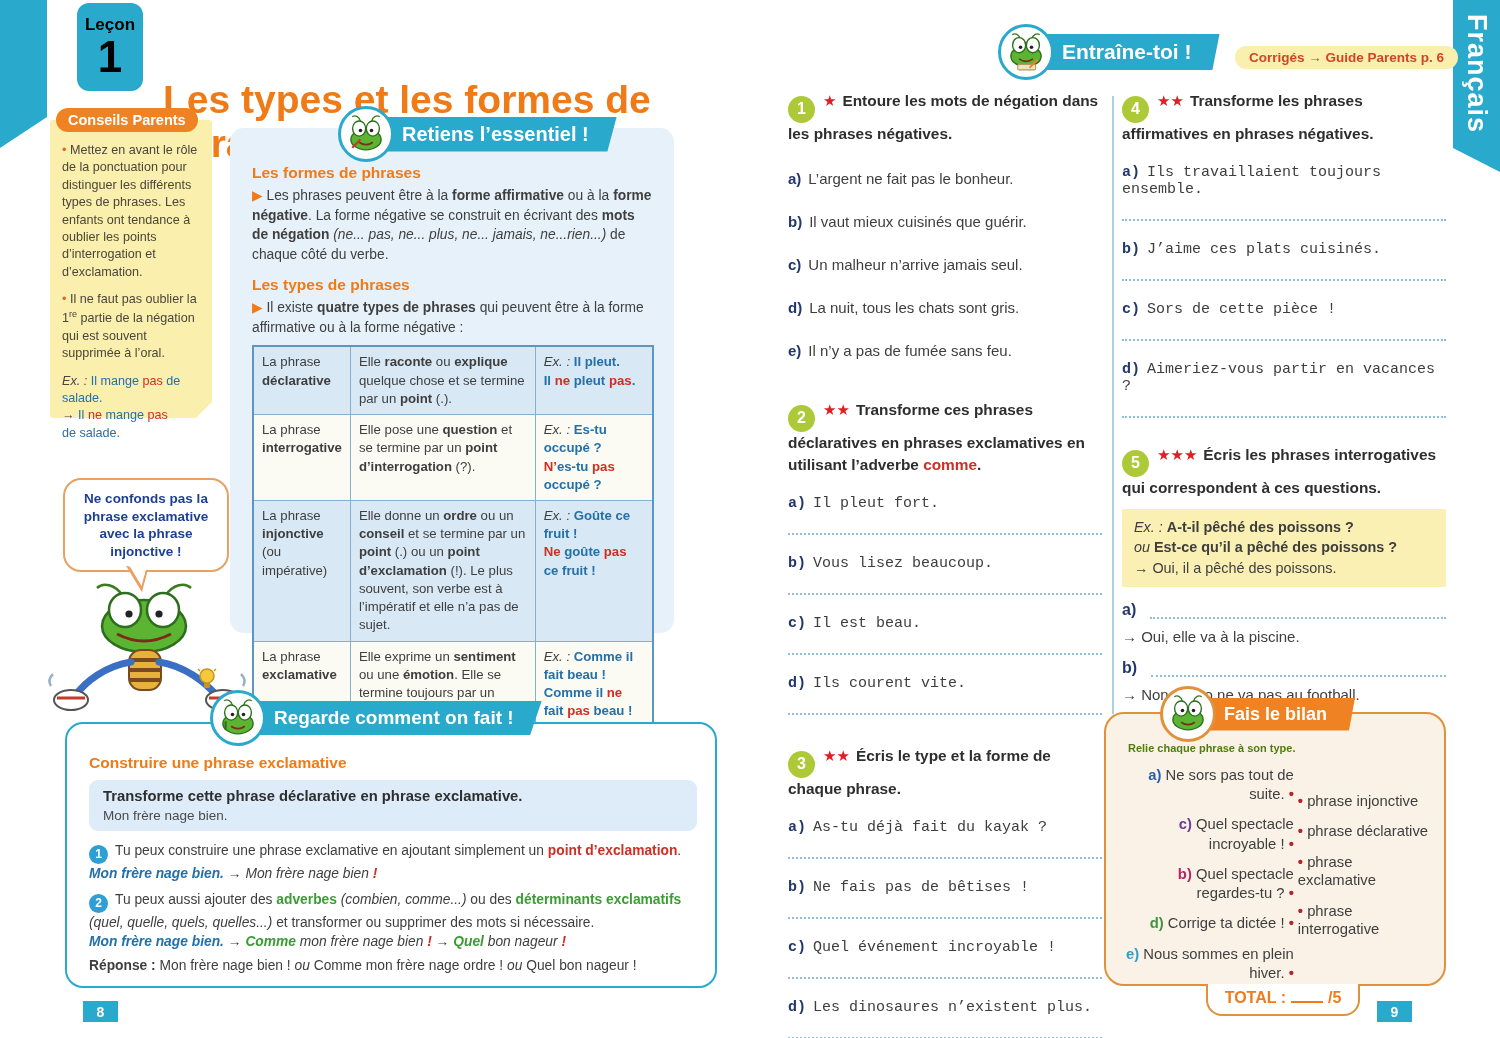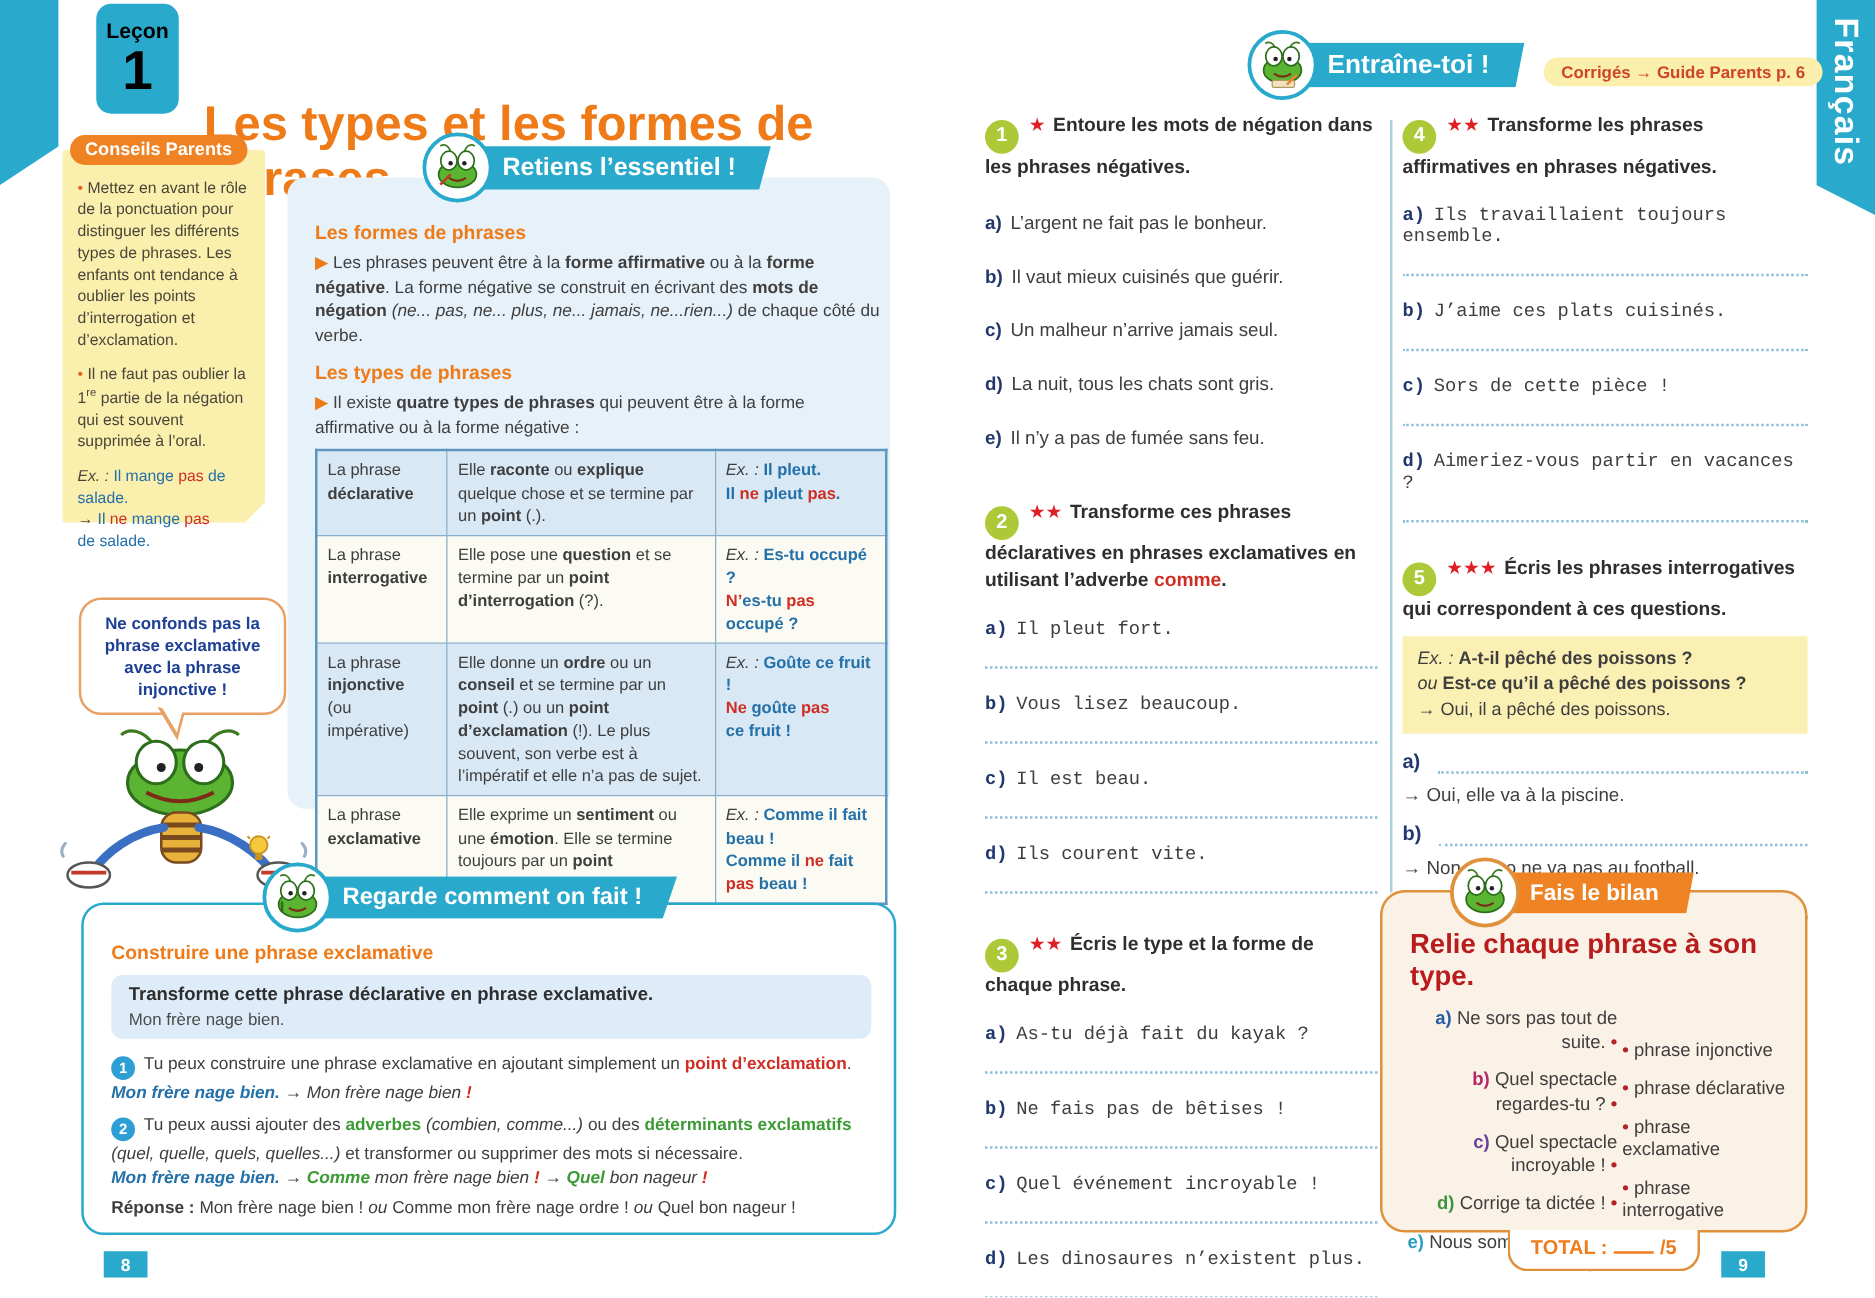--- a/index.html
+++ b/index.html
@@ -46,22 +46,22 @@
   
   .banner-row{position:absolute;display:flex;align-items:center;z-index:3;}
   .frog-circle{width:56px;height:56px;border-radius:50%;background:#fff;border:3px solid #29a9cb;
         box-sizing:border-box;display:flex;align-items:center;justify-content:center;flex:0 0 auto;z-index:2;}
   .frog-circle svg{width:44px;height:44px;}
   .banner{background:#29a9cb;color:#fff;font-weight:bold;font-size:20px;padding:6px 28px 6px 20px;
         margin-left:-12px;clip-path:polygon(0 0,100% 0,96% 100%,0 100%);white-space:nowrap;}
   .banner.orange{background:#ef8324;font-size:18px;}
 
   
-  .retiens-box{position:absolute;left:230px;top:142px;width:482px;height:505px;background:#e7f1f9;
-        border-radius:14px;box-sizing:border-box;padding:32px 2px 12px 22px;}
+  .retiens-box{position:absolute;left:230px;top:128px;width:444px;height:505px;background:#e7f1f9;
+        border-radius:14px;box-sizing:border-box;padding:32px 20px 12px 22px;}
   .sec-heading{color:#ee7b18;font-weight:bold;font-size:15.5px;margin:4px 0 4px 0;}
   .sec-text{font-size:13.8px;line-height:1.42;color:#3f3f3f;margin:0 0 12px 0;}
   table.types{border-collapse:collapse;width:100%;margin-top:8px;border:2px solid #5d96bf;background:#fff;}
   table.types td{border:1.4px solid #86aecd;padding:6px 8px;vertical-align:top;font-size:13.2px;line-height:1.38;}
   table.types td:nth-child(1){width:23%;}
   table.types td:nth-child(2){width:47%;}
   table.types td:nth-child(3){width:30%;}
   tr.row-blue td{background:#d8e8f5;}
   tr.row-cream td{background:#fbfaf3;}
 
@@ -100,21 +100,21 @@
   #ex3{margin-top:30px;}
   #ex5{margin-top:26px;}
   .yellow-card{background:#fbf0b4;padding:8px 12px;margin-top:10px;font-size:14.4px;line-height:1.45;color:#3e3e3e;}
   .qa-item .qa-top{display:flex;align-items:flex-end;margin-top:14px;}
   .qa-item .inline-line{flex:1;border-bottom:2px dotted #8fc0da;margin-left:7px;height:16px;}
   .qa-arrow{font-size:15px;margin-top:9px;color:#3e3e3e;}
 
   
   .bilan-box{position:absolute;left:1104px;top:712px;width:342px;height:274px;background:#fbf2e7;
         border:2.5px solid #e0913c;border-radius:20px;box-sizing:border-box;padding:26px 12px 8px 14px;}
-  .bilan-instruction{font-weight:bold;font-size:22px;color:#b91c1c;margin:2px 0 12px 8px;}
+  .bilan-instruction{font-weight:bold;font-size:11px;color:#4d7c0f;margin:2px 0 12px 8px;}
   .bilan-cols{display:flex;}
   .bilan-left{width:57%;}
   .bilan-right{width:43%;padding-top:26px;}
   .bl-item{text-align:right;font-size:14.8px;line-height:1.3;margin-bottom:11px;padding-right:4px;}
   .bl-item .bl-letter{font-weight:bold;}
   .dot{color:#b5232a;font-weight:bold;}
   .br-item{font-size:14.8px;margin-bottom:12px;line-height:1.25;}
   .total-tab{position:absolute;left:1206px;top:984px;width:150px;background:#fff;border:2px solid #e0913c;
         border-top:none;border-radius:0 0 16px 16px;text-align:center;padding:5px 0 7px;
         color:#ef7c1b;font-weight:bold;font-size:16px;}
@@ -377,22 +377,22 @@
         <path d="M22 44 Q32 51 42 44" stroke="#7c2b17" stroke-width="2.5" fill="none"></path>
       </svg>
     </div>
     <div class="banner orange">Fais le bilan</div>
   </div>
   <div class="bilan-box">
     <div class="bilan-instruction">Relie chaque phrase à son type.</div>
     <div class="bilan-cols">
       <div class="bilan-left">
           <div class="bl-item"><span class="bl-letter" style="color: rgb(42, 93, 168);">a) </span><span>Ne sors pas tout de suite. </span><span class="dot">•</span></div>
+          <div class="bl-item"><span class="bl-letter" style="color: rgb(107, 62, 152);">c) </span><span>Quel spectacle incroyable ! </span><span class="dot">•</span></div>
           <div class="bl-item"><span class="bl-letter" style="color: rgb(180, 37, 102);">b) </span><span>Quel spectacle regardes-tu ? </span><span class="dot">•</span></div>
-          <div class="bl-item"><span class="bl-letter" style="color: rgb(107, 62, 152);">c) </span><span>Quel spectacle incroyable ! </span><span class="dot">•</span></div>
           <div class="bl-item"><span class="bl-letter" style="color: rgb(63, 148, 64);">d) </span><span>Corrige ta dictée ! </span><span class="dot">•</span></div>
           <div class="bl-item"><span class="bl-letter" style="color: rgb(45, 159, 196);">e) </span><span>Nous sommes en plein hiver. </span><span class="dot">•</span></div>
         </div>
       <div class="bilan-right">
           <div class="br-item"><span class="dot">• </span><span>phrase injonctive</span></div>
           <div class="br-item"><span class="dot">• </span><span>phrase déclarative</span></div>
           <div class="br-item"><span class="dot">• </span><span>phrase exclamative</span></div>
           <div class="br-item"><span class="dot">• </span><span>phrase interrogative</span></div>
         </div>
     </div>

